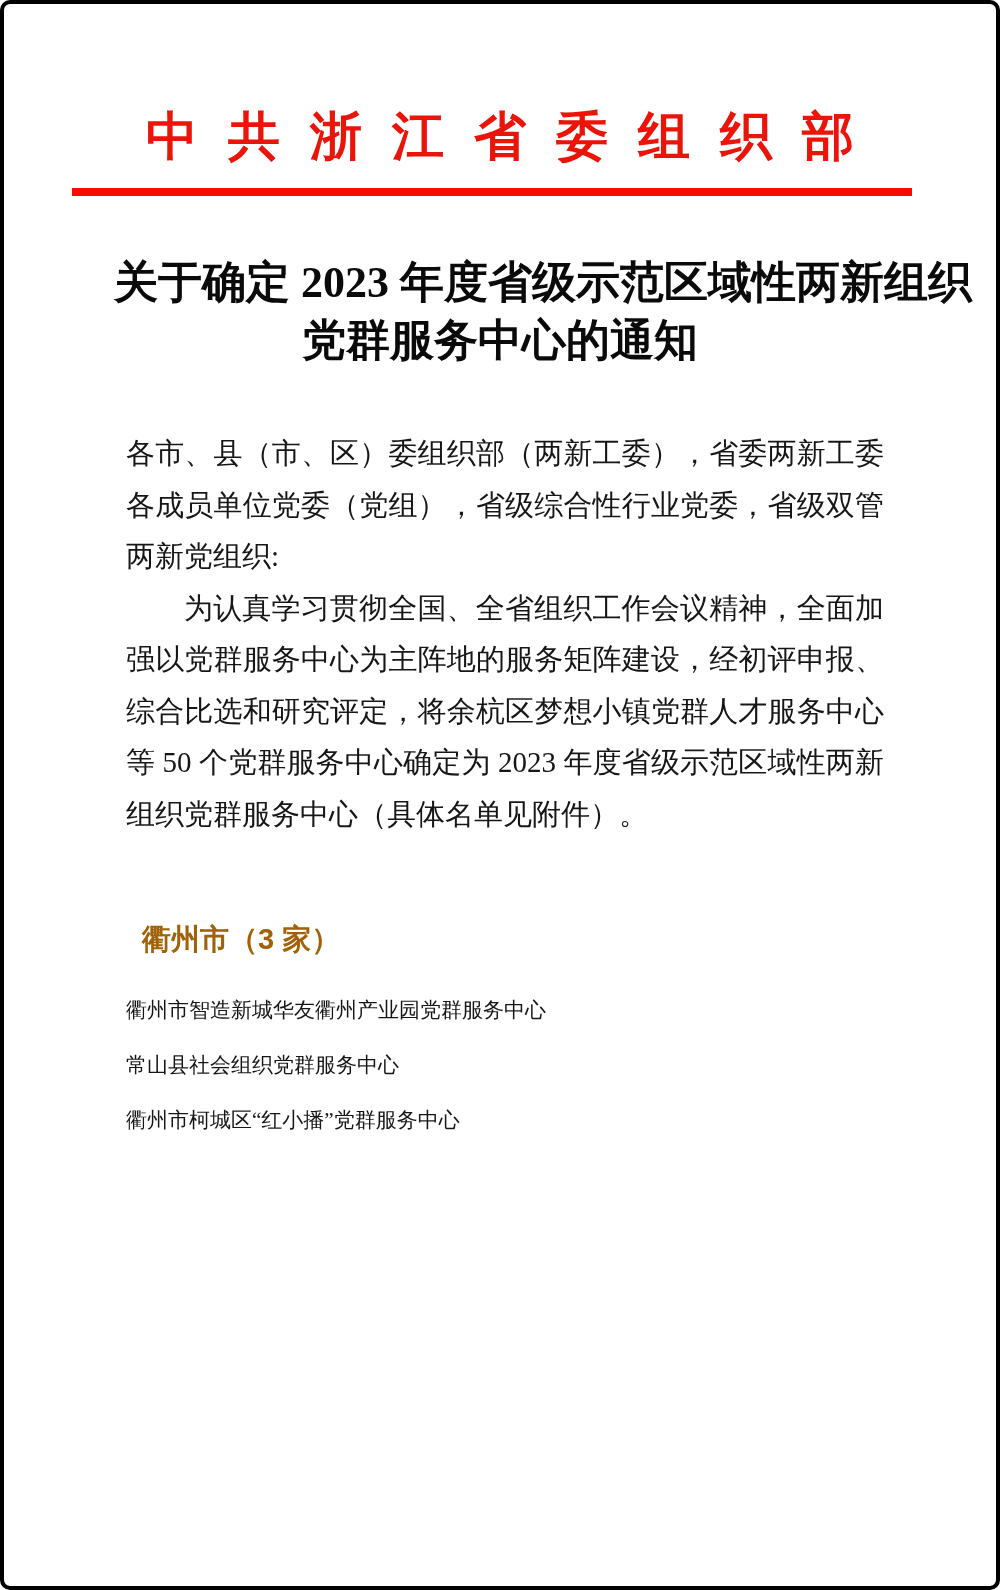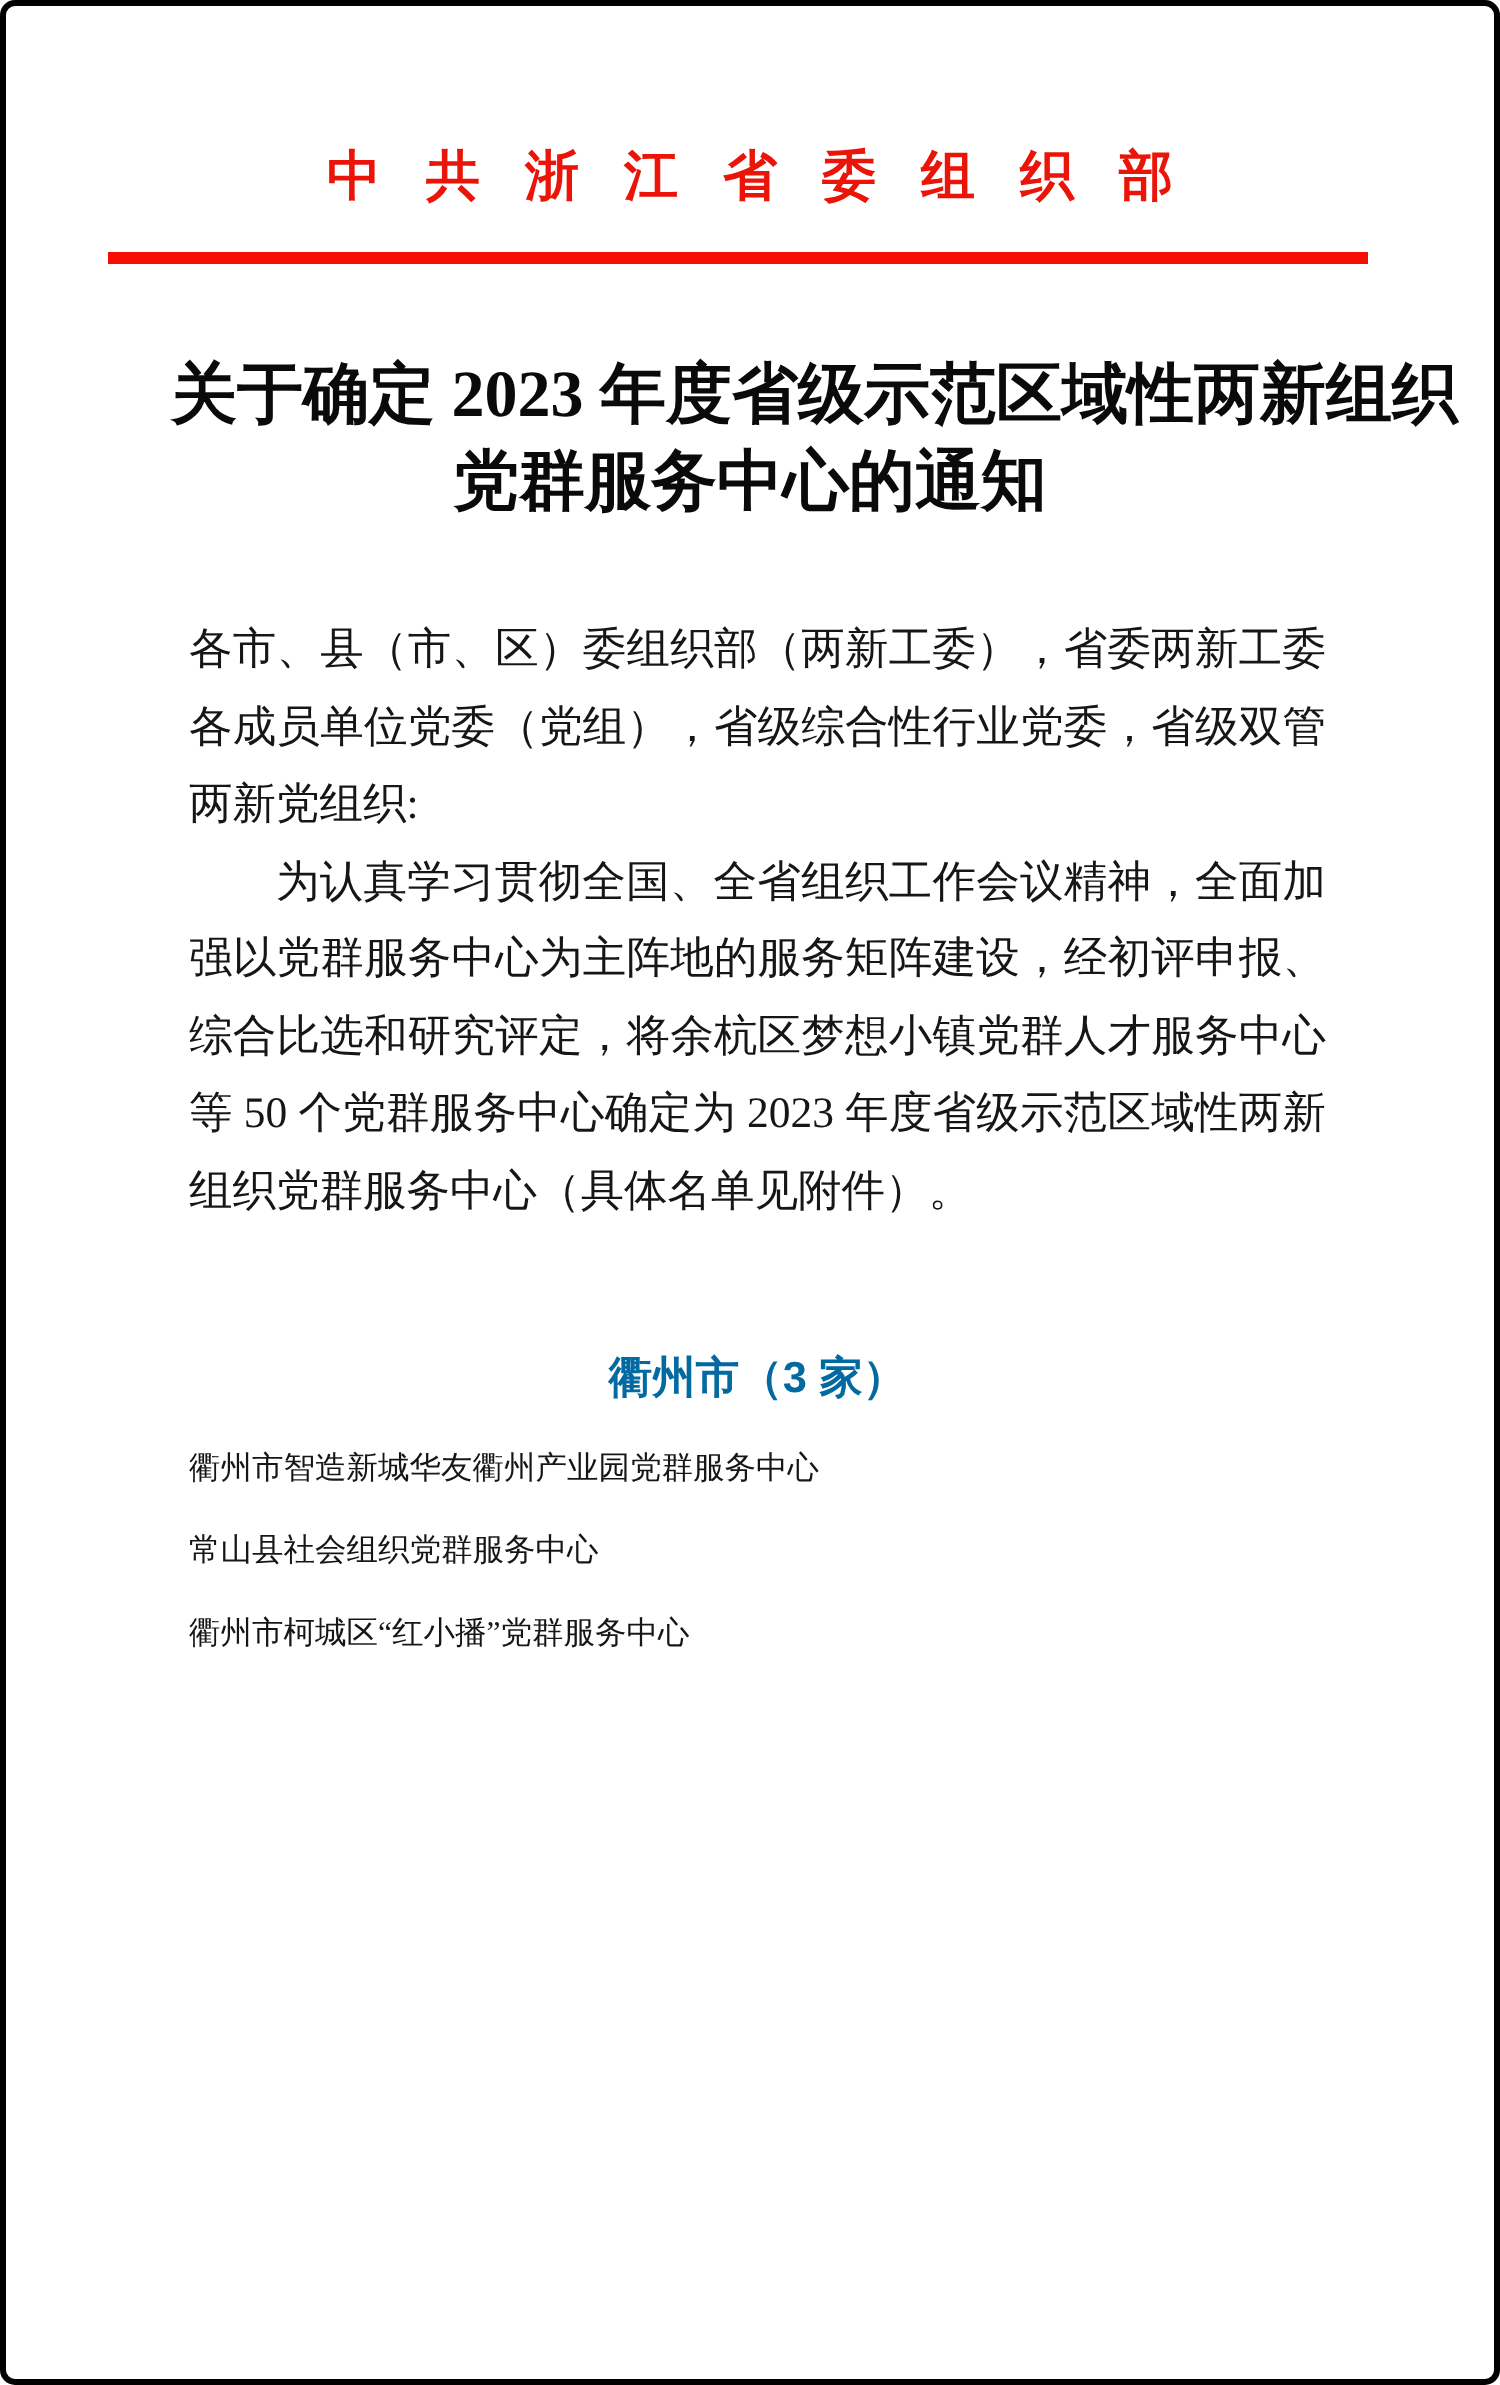--- a/index.html
+++ b/index.html
@@ -19,27 +19,28 @@
     font-family: "Liberation Serif", "DejaVu Serif", serif;
     color: #151515;
   }
   
   .letterhead {
     padding-top: 84px;
   }
   .org-name {
     text-align: center;
     color: #ea1408;
-    font-size: 36px;
+    font-size: 52px;
     font-weight: 700;
     letter-spacing: 30px;
     text-indent: 30px; 
     line-height: 58px;
     white-space: nowrap;
     font-family: "Liberation Serif", "DejaVu Serif", serif;
+    margin-top: 20px;
   }
   .red-rule {
     height: 8px;
     background: #f60d00;
     margin: 22px 84px 0 68px;
   }
   
   .doc-title {
     margin: 58px 110px 0 110px;
     text-align: center;
@@ -67,27 +68,26 @@
   }
   .para.indent {
     text-indent: 58px; 
   }
   
   .list-section {
     margin: 72px 122px 0 122px;
     width: 758px;
   }
   .list-heading {
-    margin: 4px;
+    margin: 16px;
     font-family: "Liberation Sans", "DejaVu Sans", sans-serif;
     font-weight: 700;
     font-size: 29px;
     line-height: 55px;
-    color: #0369a1;
-    text-align: center;
+    color: #a16207;
   }
   .list-item {
     margin: 0;
     font-size: 21px;
     line-height: 55px;
     color: #161616;
   }
 </style>
 </head>
 <body>

